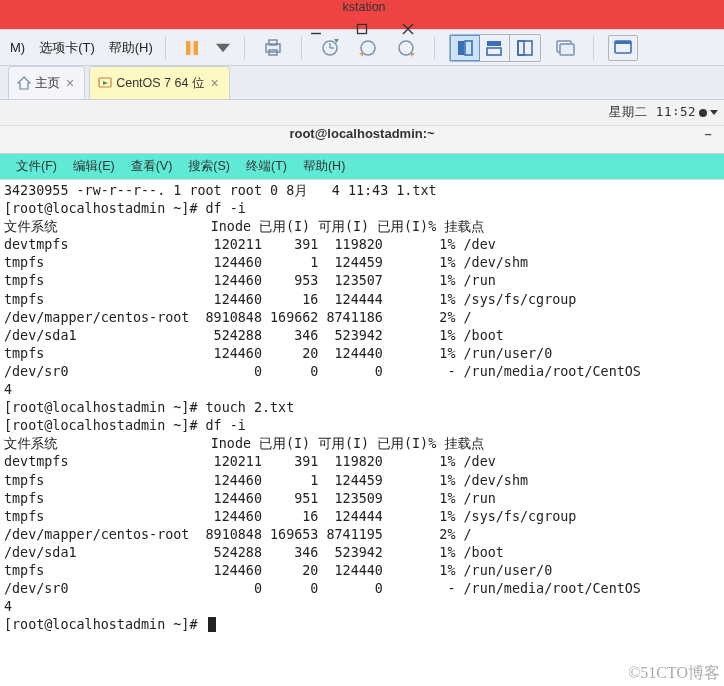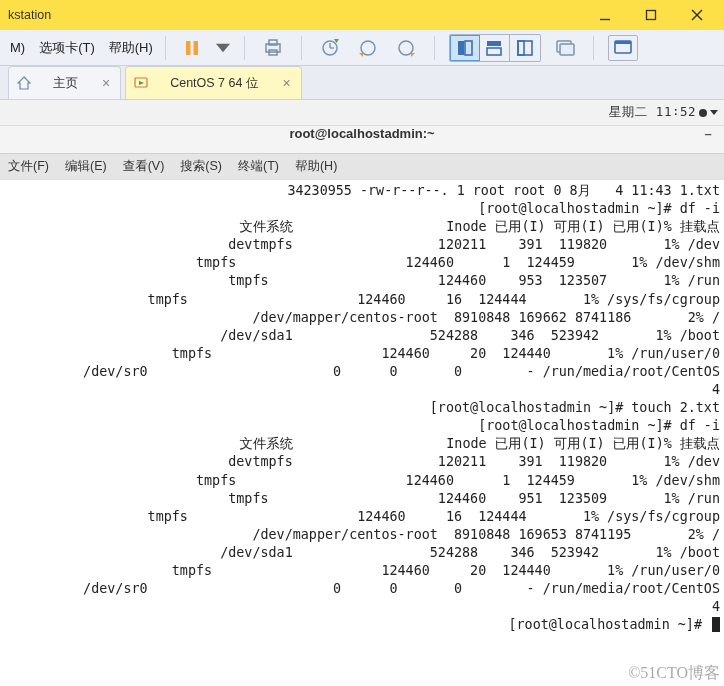--- a/index.html
+++ b/index.html
@@ -1,65 +1,65 @@
 <!DOCTYPE html>
 <html><head>
 <meta charset="utf-8">
 <style>
   * { box-sizing: border-box; }
   html, body { margin:0; padding:0; font-family: "Segoe UI", "Microsoft YaHei", Arial, sans-serif; font-size:13px; color:#333; background:#fff; }
   body { width:724px; height:686px; overflow:hidden; position:relative; }
 
   
-  .titlebar { height:30px; background:#fde047; border-bottom:1px solid #d0d5de; display:flex; align-items:center; justify-content:space-between; padding:0 4px 0 4px; }
+  .titlebar { height:30px; background:#ef4444; border-bottom:1px solid #d0d5de; display:flex; align-items:center; justify-content:space-between; padding:0 4px 0 4px;flex-direction:column; }
   .titlebar .title { font-size:12.5px; color:#333; padding-left:4px; }
   .wincontrols { display:flex; }
   .wincontrols .wc { width:46px; height:30px; display:flex; align-items:center; justify-content:center; color:#333; }
   .wincontrols .wc svg { width:12px; height:12px; }
   
   
   .menubar { height:36px; background:#edf0f6; border-bottom:1px solid #ccd2dc; display:flex; align-items:center; }
   .menubar .menu-items { display:flex; align-items:center; padding-left:6px; gap:2px; }
   .menubar .menu-item { padding:4px 8px 4px 4px; color:#222; font-size:13px; }
   .toolbar { display:flex; align-items:center; gap:10px; padding-left:8px; }
   .tsep { width:1px; height:24px; background:#ccd2dc; margin:0 4px; }
   .tbtn { width:28px; height:28px; display:flex; align-items:center; justify-content:center; }
   .tbtn svg { width:20px; height:20px; }
   .tbtn-grp { display:flex; border:1px solid #aab6c8; border-radius:2px; overflow:hidden; }
   .tbtn-grp .tbtn { border-right:1px solid #aab6c8; width:30px; height:26px; }
   .tbtn-grp .tbtn:last-child { border-right:none; }
   .tbtn-grp .tbtn.active { background:#cfe3f7; border:1px solid #5a95d6; }
 
   
   .tabrow { background:#e9edf3; height:34px; display:flex; align-items:flex-end; padding-left:8px; border-bottom:1px solid #ccd2dc; }
-  .tab { display:flex; align-items:center; gap:22px; background:#f3f5f9; border:1px solid #ccd2dc; border-bottom:none; border-top-left-radius:4px; border-top-right-radius:4px; height:26px; padding:16px 8px; margin-right:4px; font-size:12.5px; color:#333; }
+  .tab { display:flex; align-items:center; gap:4px; background:#f3f5f9; border:1px solid #ccd2dc; border-bottom:none; border-top-left-radius:4px; border-top-right-radius:4px; height:26px; padding:16px 8px; margin-right:4px; font-size:12.5px; color:#333; }
   .tab.active { background:#fef9c3; }
   .tab .closex { font-size:14px; color:#888; padding:0 2px; }
   .tab .icon { width:14px; height:14px; display:flex; align-items:center; justify-content:center; }
 
   
   .gnomebar { height:26px; background:#f2f2f2; border-bottom:1px solid #dcdcdc; display:flex; align-items:center; padding:0 6px; font-size:12.5px; color:#333; }
   .gnomebar .gleft { display:flex; align-items:center; gap:12px; }
   .gnomebar .gleft .gicon { width:15px; height:15px; background:linear-gradient(135deg,#c66,#6a6,#66c); border:1px solid #888; }
   .gnomebar .gspace { flex:1 }
   .gnomebar .gright { display:flex; align-items:center; gap:3px; font-family:"DejaVu Sans Mono","Courier New",monospace; letter-spacing:.5px; }
   .statusdot { width:8px;height:8px;background:#333;border-radius:50%; }
   .caret { width:0;height:0;border-left:4px solid transparent;border-right:4px solid transparent;border-top:5px solid #333; }
 
   
   .termtitle { height:28px; background:#f4f4f4; border-bottom:1px solid #cfcfcf; display:flex; align-items:flex-start; position:relative; }
   .termtitle .ttxt { flex:1; text-align:center; font-size:13px; font-weight:600; color:#333;}
   .termtitle .tmin  { position:absolute; right:6px; width:20px; text-align:center; font-weight:700; color:#555; }
 
   
-  .termmenu { height:26px; background:#e5e5e5; border-bottom:1px solid #e1e1e1; display:flex; align-items:center; gap:8px; padding-left:4px; font-size:12.5px; }
+  .termmenu { height:26px; background:#5eead4; border-bottom:1px solid #e1e1e1; display:flex; align-items:center; gap:8px; padding-left:12px; font-size:12.5px; }
   .termmenu span { padding:3px 4px; }
 
   
-  .terminal { font-family:"DejaVu Sans Mono","Courier New",monospace; font-size:13.4px; color:#222; line-height:1.35; white-space:pre; padding:2px 4px 4px 4px; overflow:hidden;text-align:right; }
+  .terminal { font-family:"DejaVu Sans Mono","Courier New",monospace; font-size:13.4px; color:#222; line-height:1.35; white-space:pre; padding:2px 4px 4px 4px; overflow:hidden; }
   .cursor { display:inline-block; width:8px; height:15px; background:#222; vertical-align:text-bottom; margin-left:2px; }
 
   .watermark { position:absolute; right:4px; bottom:2px; font-size:16px; color:rgba(0,0,0,0.35); font-family:Liberation Serif, serif; }
 </style>
 </head>
 <body>
 
 <div class="titlebar">
   <div class="title">kstation</div>
   <div class="wincontrols">

